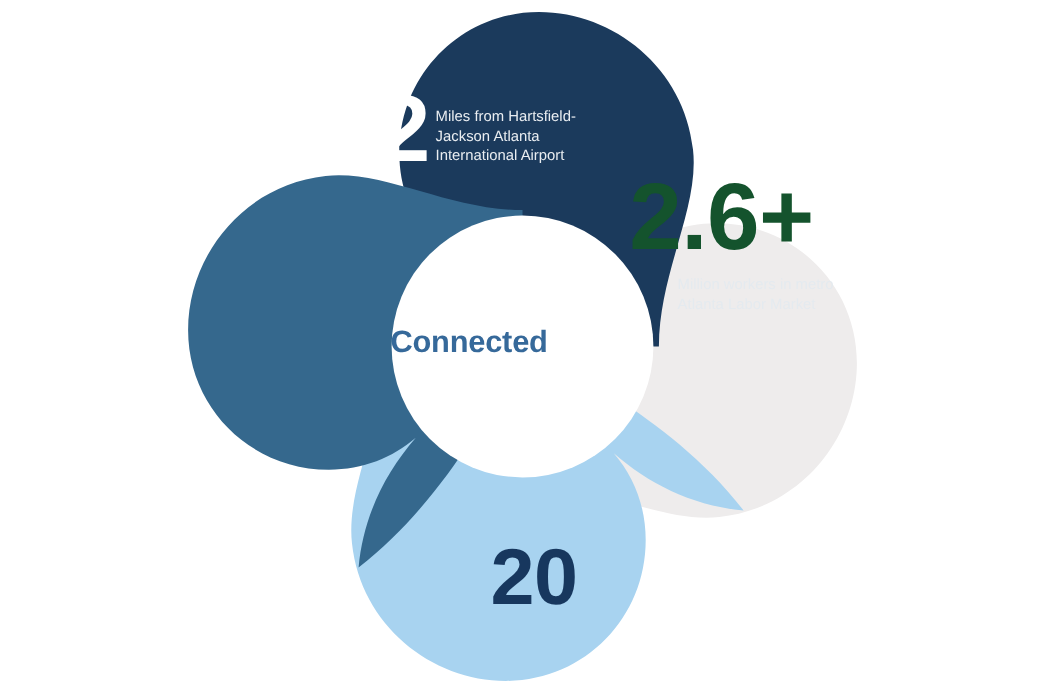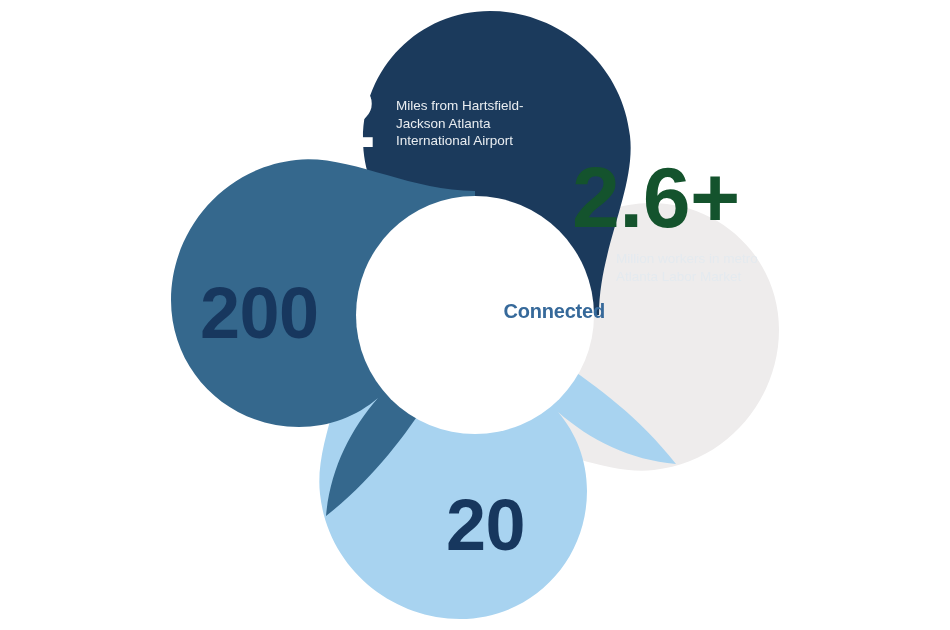--- a/index.html
+++ b/index.html
@@ -46,21 +46,21 @@
     width: 950px;
     height: 630px;
     pointer-events: none;
   }
   .node {
     position: absolute;
   }
 
   
   #num-12 {
-    left: 281px;
+    left: 296px;
     top: 74px;
     font-size: 86px;
     line-height: 86px;
     color: #ffffff;
   }
   #cap-12 {
     left: 396px;
     top: 97px;
     width: 160px;
     color: #e9edf1;
@@ -109,22 +109,22 @@
     top: 377px;
     width: 160px;
     color: #59697c;
   }
 
   
   #hub-label {
     left: 355px;
     top: 294px;
     width: 250px;
-    text-align: right;
-    font-size: 20px;
+    text-align: left;
+    font-size: 28px;
     line-height: 34px;
     font-weight: bold;
     color: #36699a;
     letter-spacing: -0.2px;
   }
 </style>
 </head>
 <body>
 
 <div id="infographic">
@@ -167,18 +167,17 @@
   <div class="text-layer">
 
     <div class="node seg-number" id="num-12">12</div>
     <div class="node seg-caption" id="cap-12">Miles from Hartsfield-Jackson Atlanta International Airport</div>
 
     <div class="node seg-number" id="num-26">2.6+</div>
     <div class="node seg-caption" id="cap-26">Million workers in metro Atlanta Labor Market</div>
 
     <div class="node seg-number" id="num-19">20</div>
 
-    <div class="node seg-number" id="num-200">200</div>
 
     <div class="node" id="hub-label">Connected</div>
 
   </div>
 </div>
 
 </body></html>

